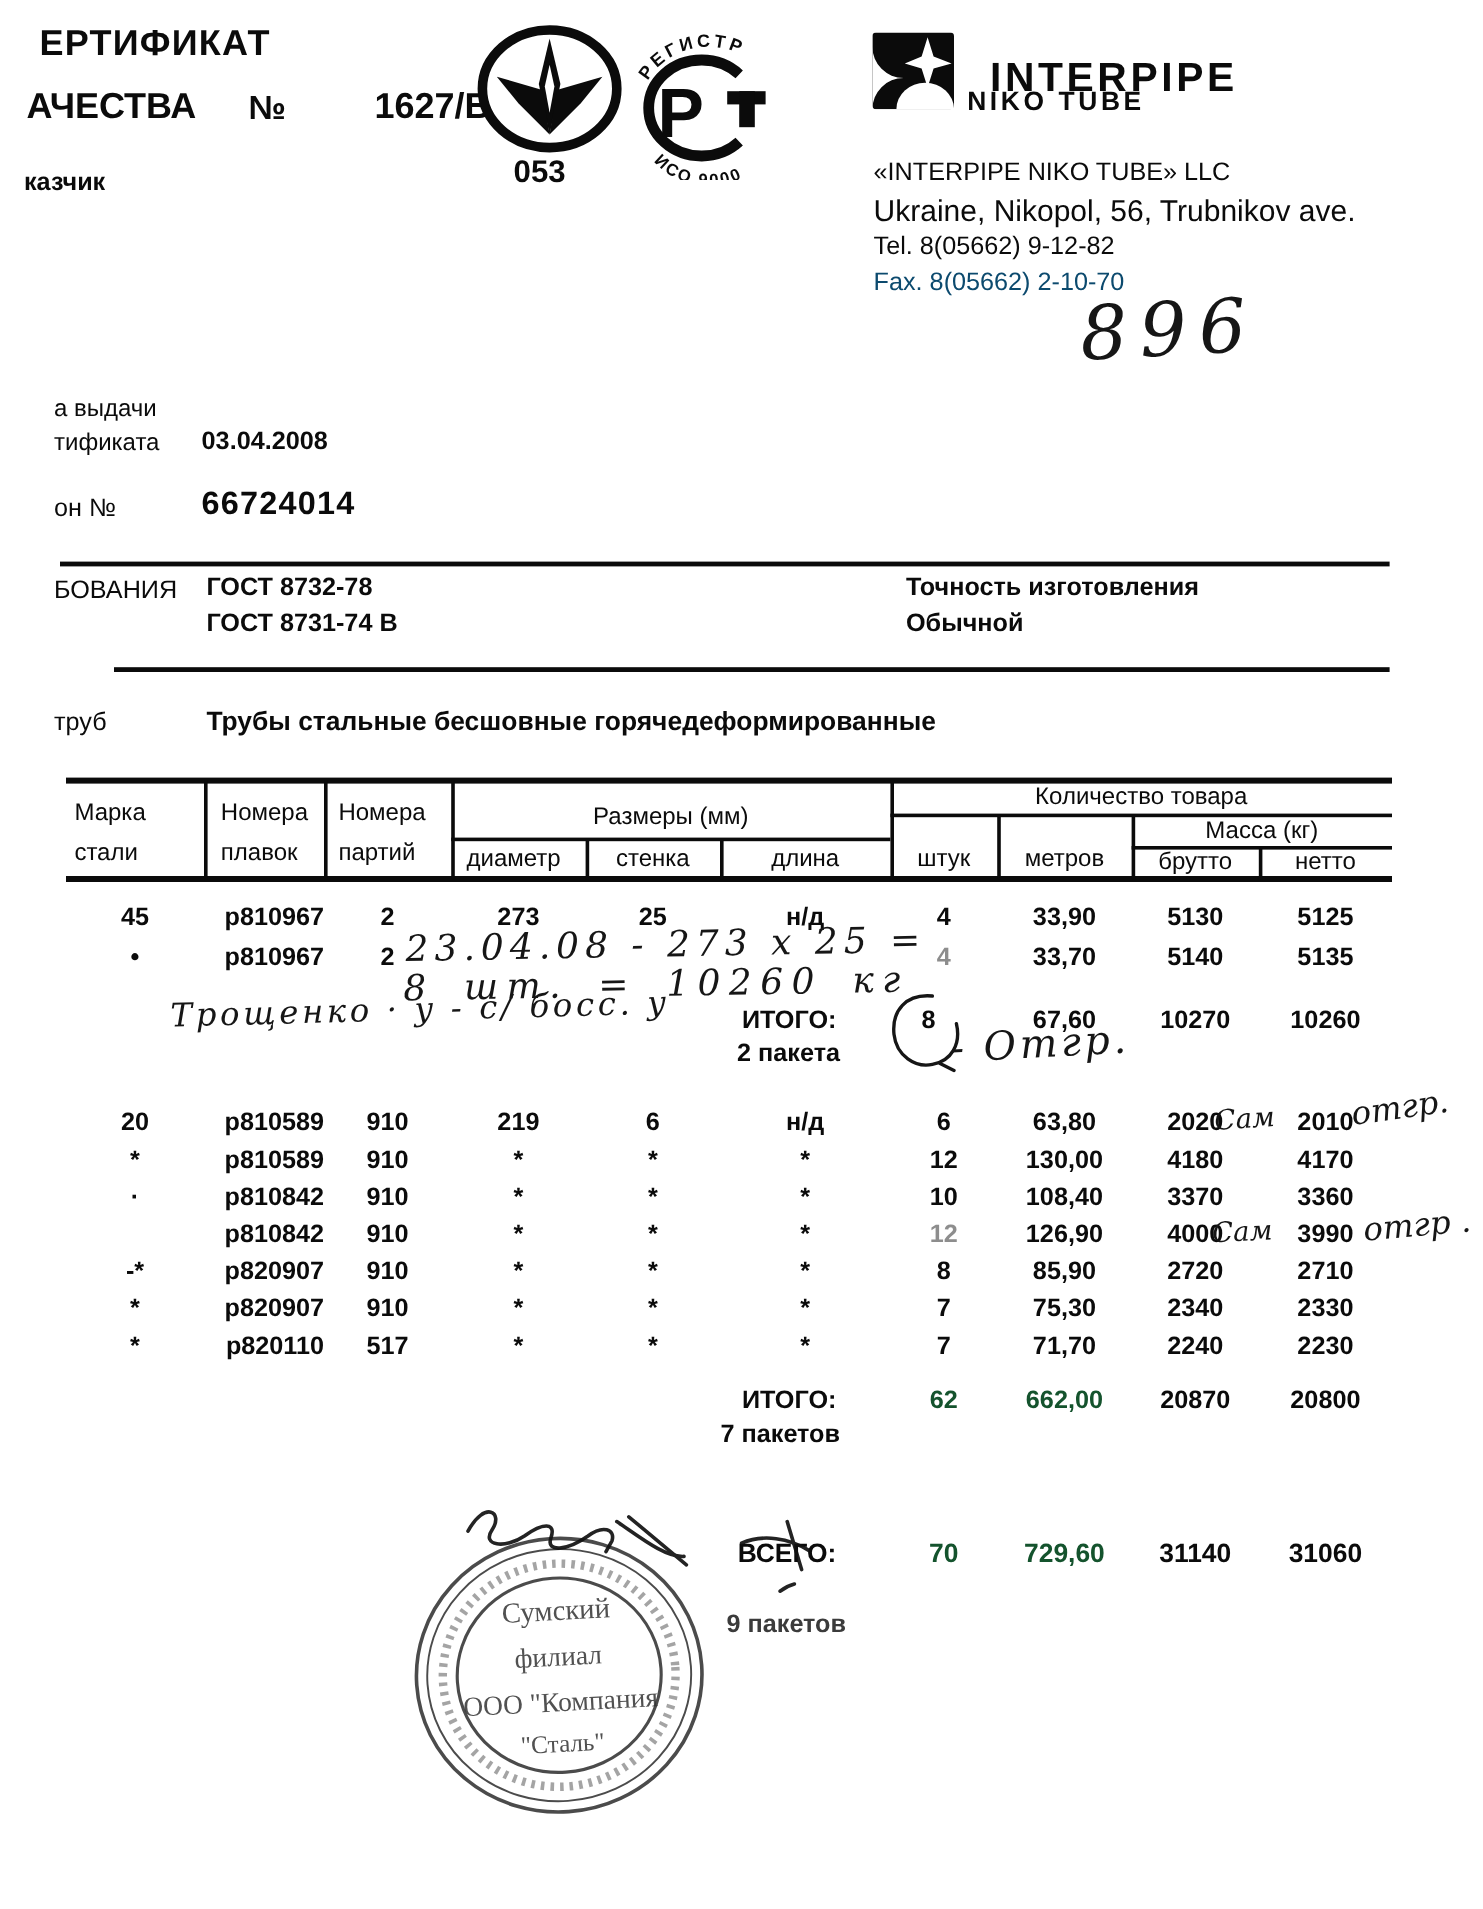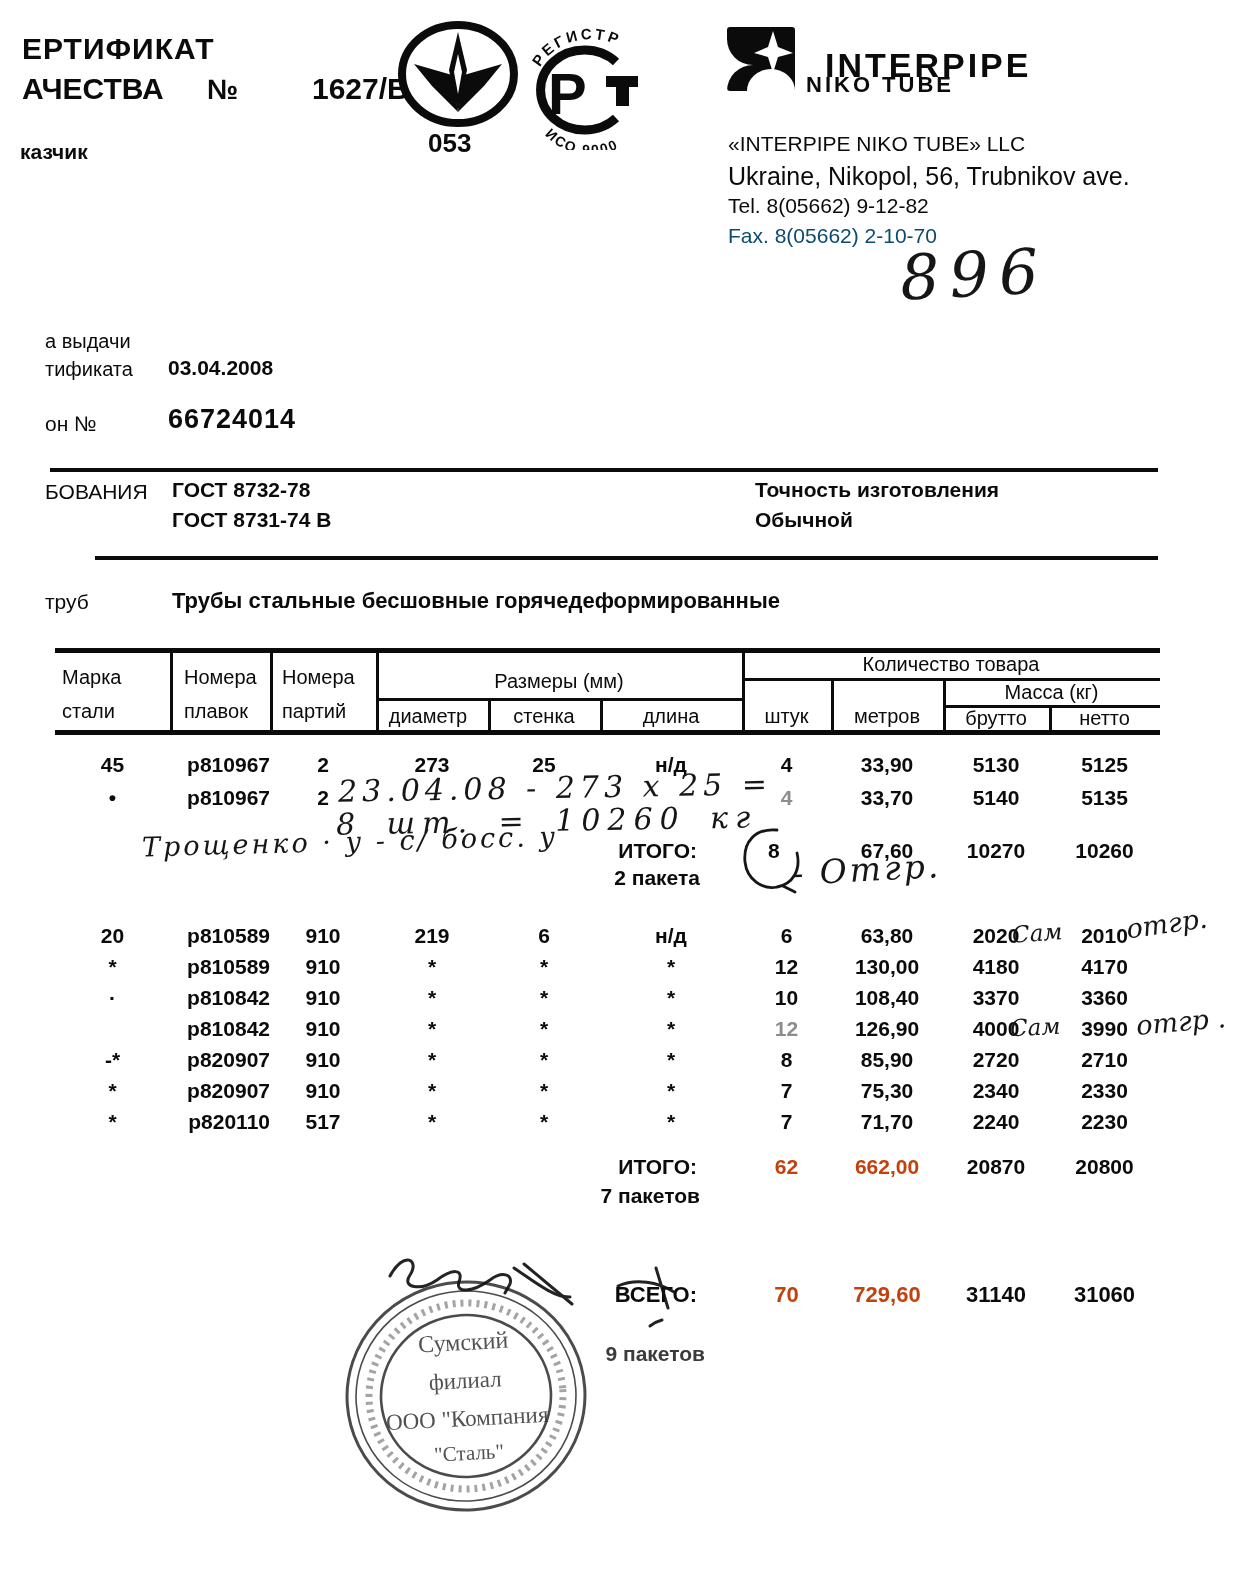--- a/index.html
+++ b/index.html
@@ -3,42 +3,42 @@
 <meta charset="utf-8">
 <style>
   html,body{margin:0;padding:0;background:#e8e8e8;}
   .page{position:relative;width:1236px;height:1591px;background:#fff;overflow:hidden;
         font-family:"Liberation Sans",sans-serif;color:#0b0b0b;}
   .abs{position:absolute;white-space:nowrap;}
   .b{font-weight:700;}
   .line{position:absolute;background:#0b0b0b;}
   .hw{font-family:"DejaVu Serif",serif;font-style:italic;color:#161616;}
   .faded{color:#8d8d8d;}
-  .gray{color:#c2410c;}
+  .gray{color:#14532d;}
   
   .tgrid{position:absolute;left:55px;width:1105px;}
   .trow{display:grid;grid-template-columns:115px 100px 106px 112px 112px 142px 89px 112px 106px 111px;
         font-size:21px;font-weight:700;}
   .trow>span{display:block;text-align:center;}
   .trow .c-heat{text-align:right;padding-left:8px;}
   .h33 .trow>span{line-height:33px;height:33px;}
   .h31 .trow>span{line-height:31px;height:31px;}
   .sumrow{display:grid;grid-template-columns:115px 100px 106px 112px 112px 142px 89px 112px 106px 111px;
           font-size:21px;font-weight:700;}
   .sumrow>span{display:block;text-align:center;line-height:30px;height:30px;}
   .sumrow .lbl{grid-column:1/7;text-align:right;padding-right:45px;}
   .hdr{position:absolute;font-size:20px;}
   .hdr.ctr{text-align:center;}
 </style>
 </head>
 <body>
 
 <div class="page">
 
-  <div class="abs b" style="left:22px;top:20px;font-size:30px;letter-spacing:1px;margin-top:12px;">ЕРТИФИКАТ</div>
+  <div class="abs b" style="left:33px;top:20px;font-size:30px;letter-spacing:1px;">ЕРТИФИКАТ</div>
   <div class="abs b" style="left:22px;top:72px;font-size:30px;">АЧЕСТВА</div>
   <div class="abs b" style="left:207px;top:74px;font-size:28px;">№</div>
   <div class="abs b" style="left:312px;top:72px;font-size:30px;">1627/Б</div>
 
   <svg class="abs" style="left:396px;top:20px;" width="124" height="112" viewBox="0 0 124 112">
     <ellipse cx="62" cy="54" rx="56" ry="49" fill="none" stroke="#0b0b0b" stroke-width="8"></ellipse>
     <path d="M62 12 L71 50 L62 92 L53 50 Z" fill="#0b0b0b"></path>
     <path d="M18 44 L56 55 L62 92 L36 66 Z" fill="#0b0b0b"></path>
     <path d="M106 44 L68 55 L62 92 L88 66 Z" fill="#0b0b0b"></path>
     <path d="M62 34 L66 52 L62 74 L58 52 Z" fill="#fff"></path>

